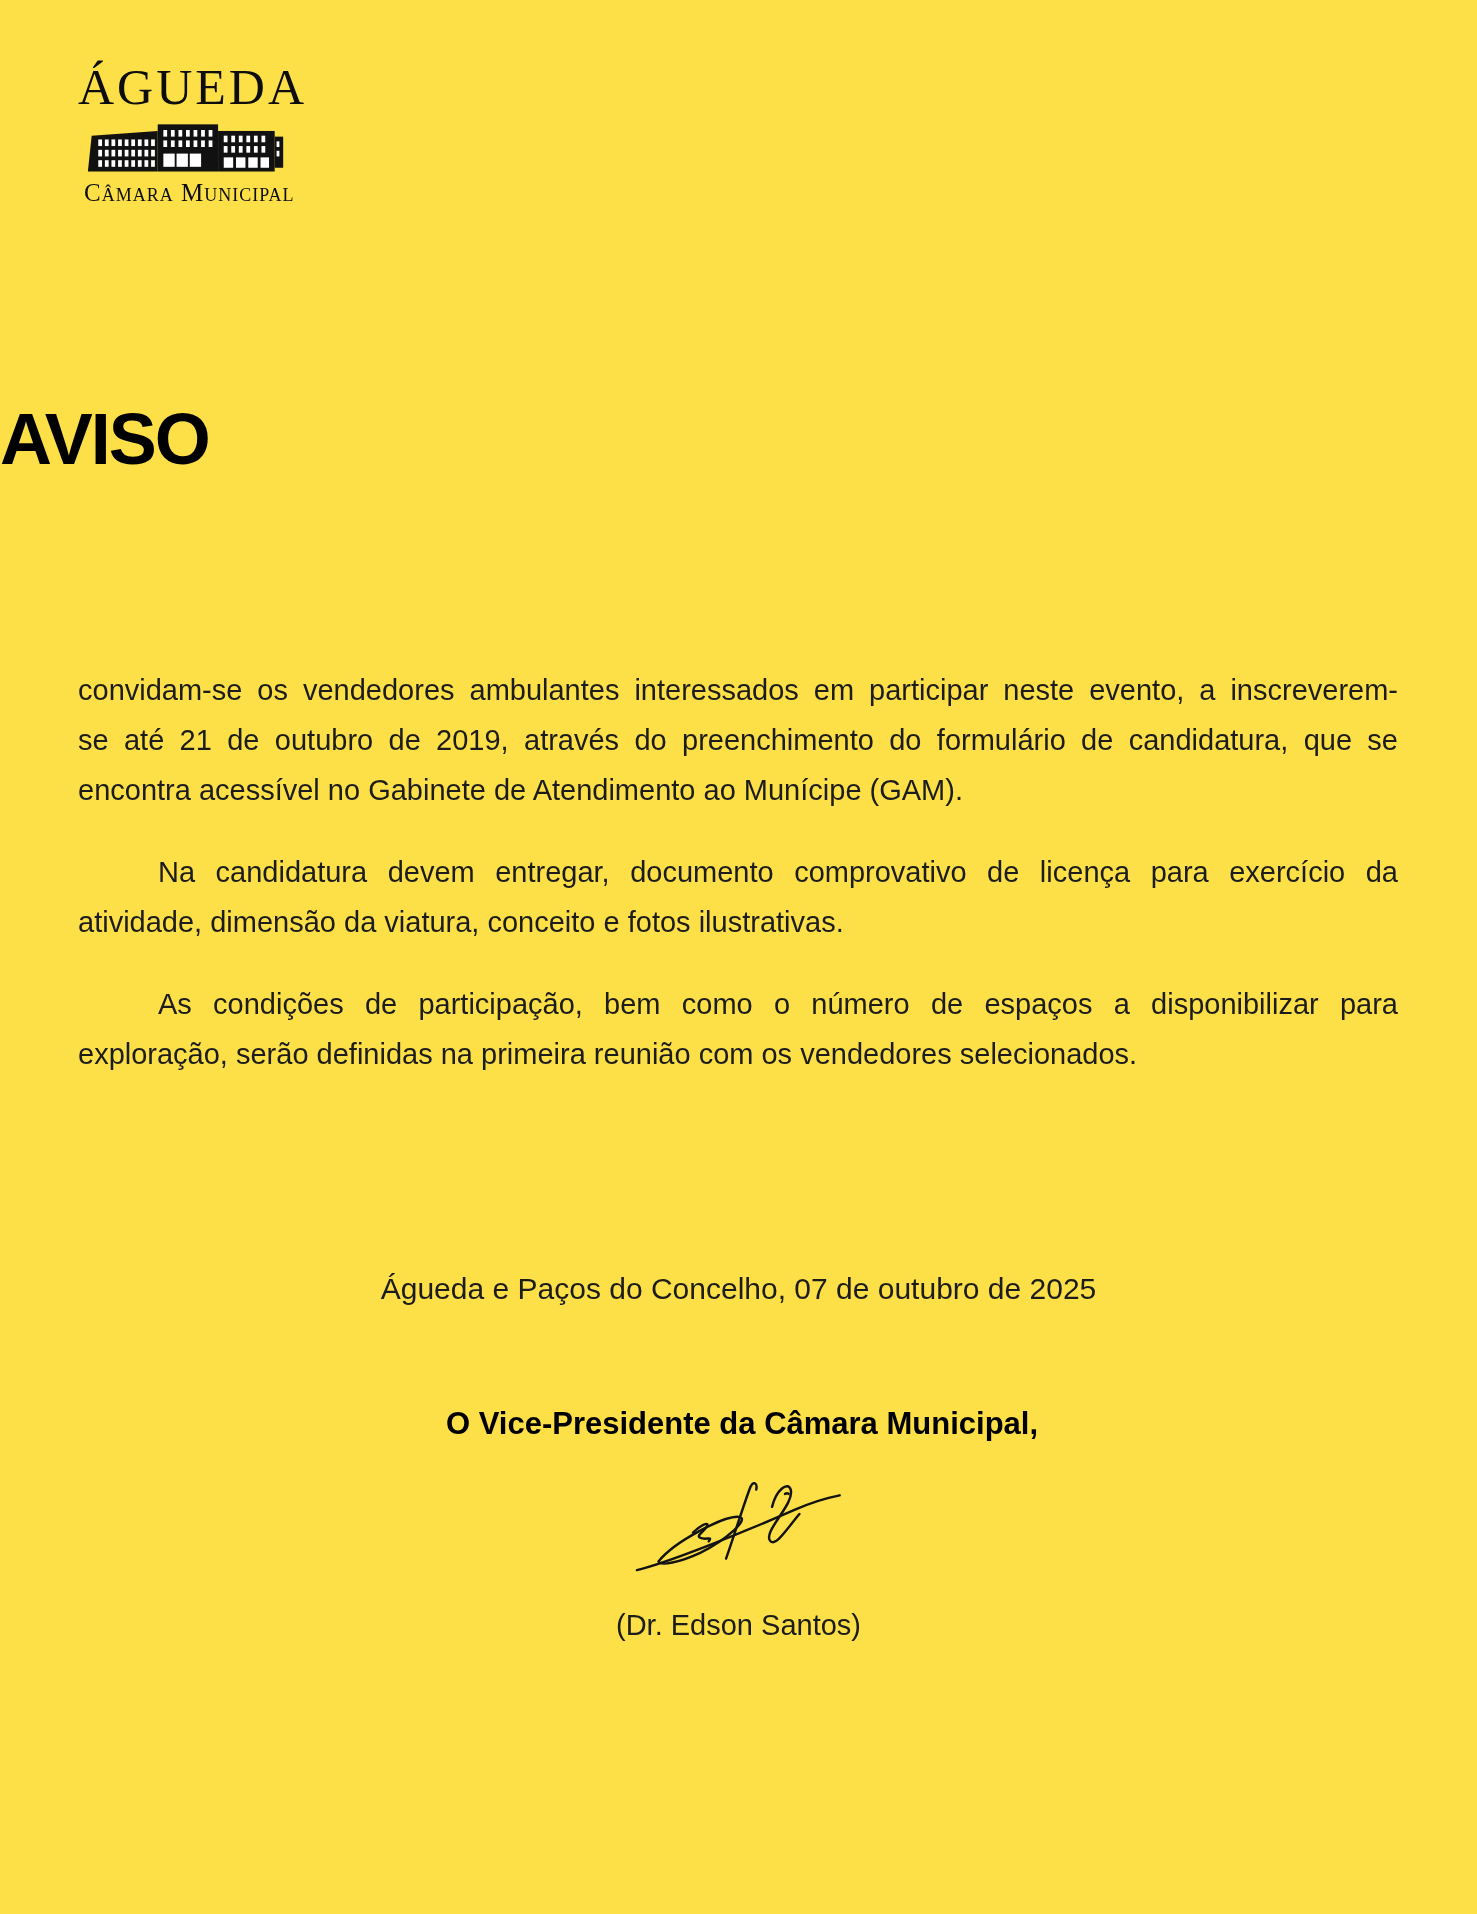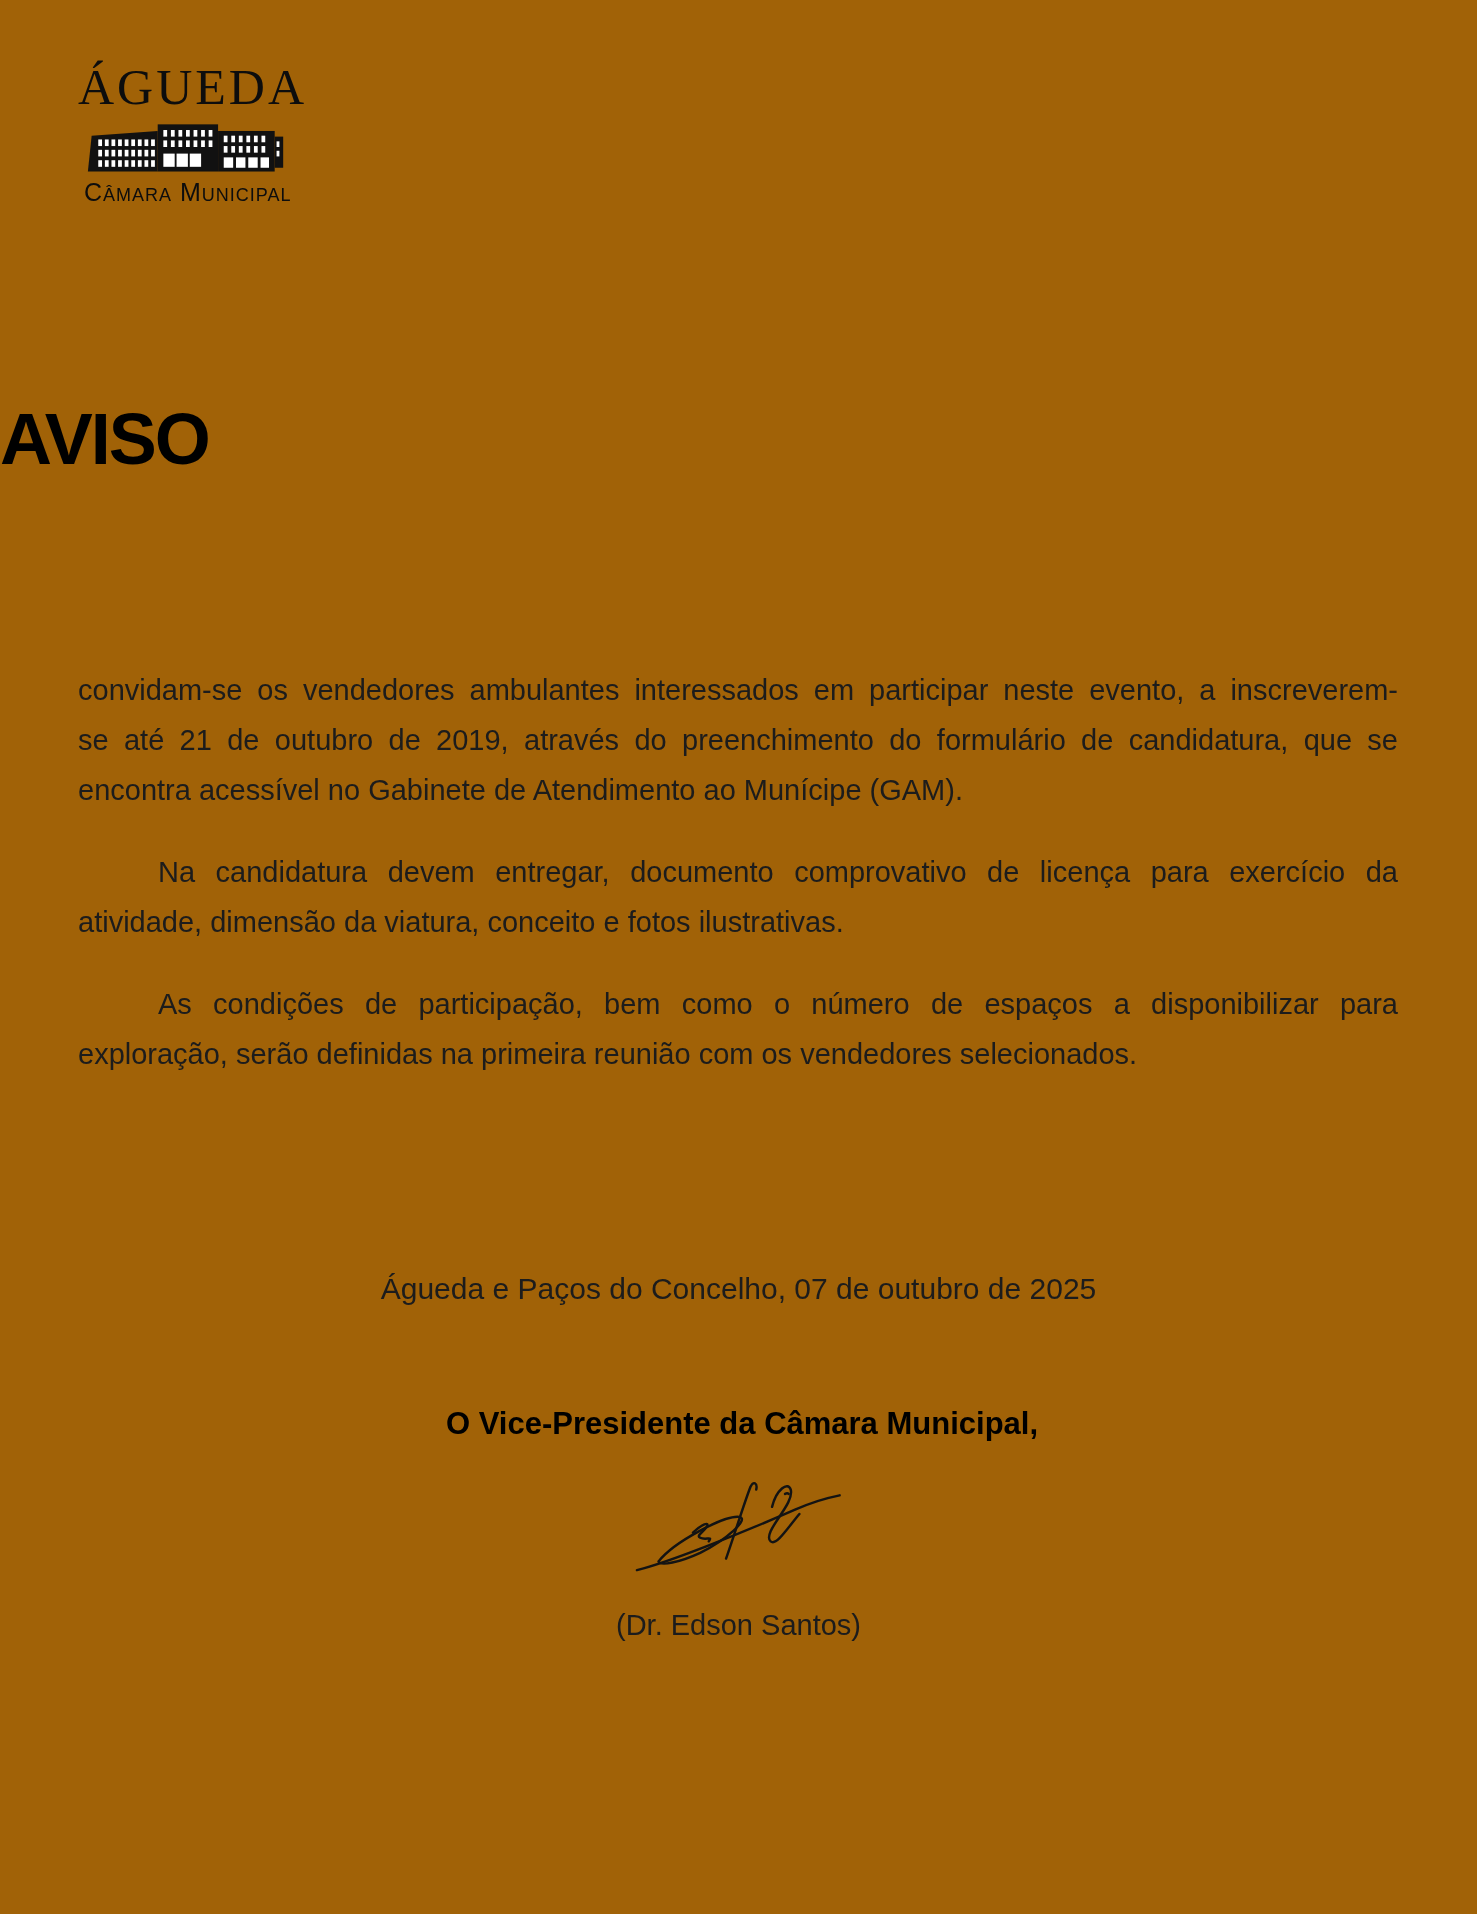--- a/index.html
+++ b/index.html
@@ -1,38 +1,38 @@
 <!DOCTYPE html>
 <html><head>
 <meta charset="utf-8">
 <style>
   * { box-sizing: border-box; }
   html, body { margin: 0; padding: 0; background: #ffffff; }
   .page {
     position: relative;
     width: 1477px;
     height: 1914px;
-    background: #a16207;
+    background: #fde047;
     color: #1e1e1e;
     font-family: "Liberation Sans", sans-serif;
     overflow: hidden;
   }
 
   
   .logo { padding: 62px 0 0 78px; }
   .brand {
     font-family: "Liberation Serif", serif;
     font-size: 50px;
     line-height: 1;
     letter-spacing: 3px;
     color: #0d0d0d;
   }
   .building { display: block; margin: 8px 0 0 8px; }
   .logo-sub {
-    font-family: Liberation Sans, sans-serif;
+    font-family: Liberation Serif, serif;
     font-variant: small-caps;
     font-size: 25px;
     line-height: 1;
     letter-spacing: 1px;
     margin: 6px 0 0 6px;
     color: #0d0d0d;
   }
 
   
   .heading {

